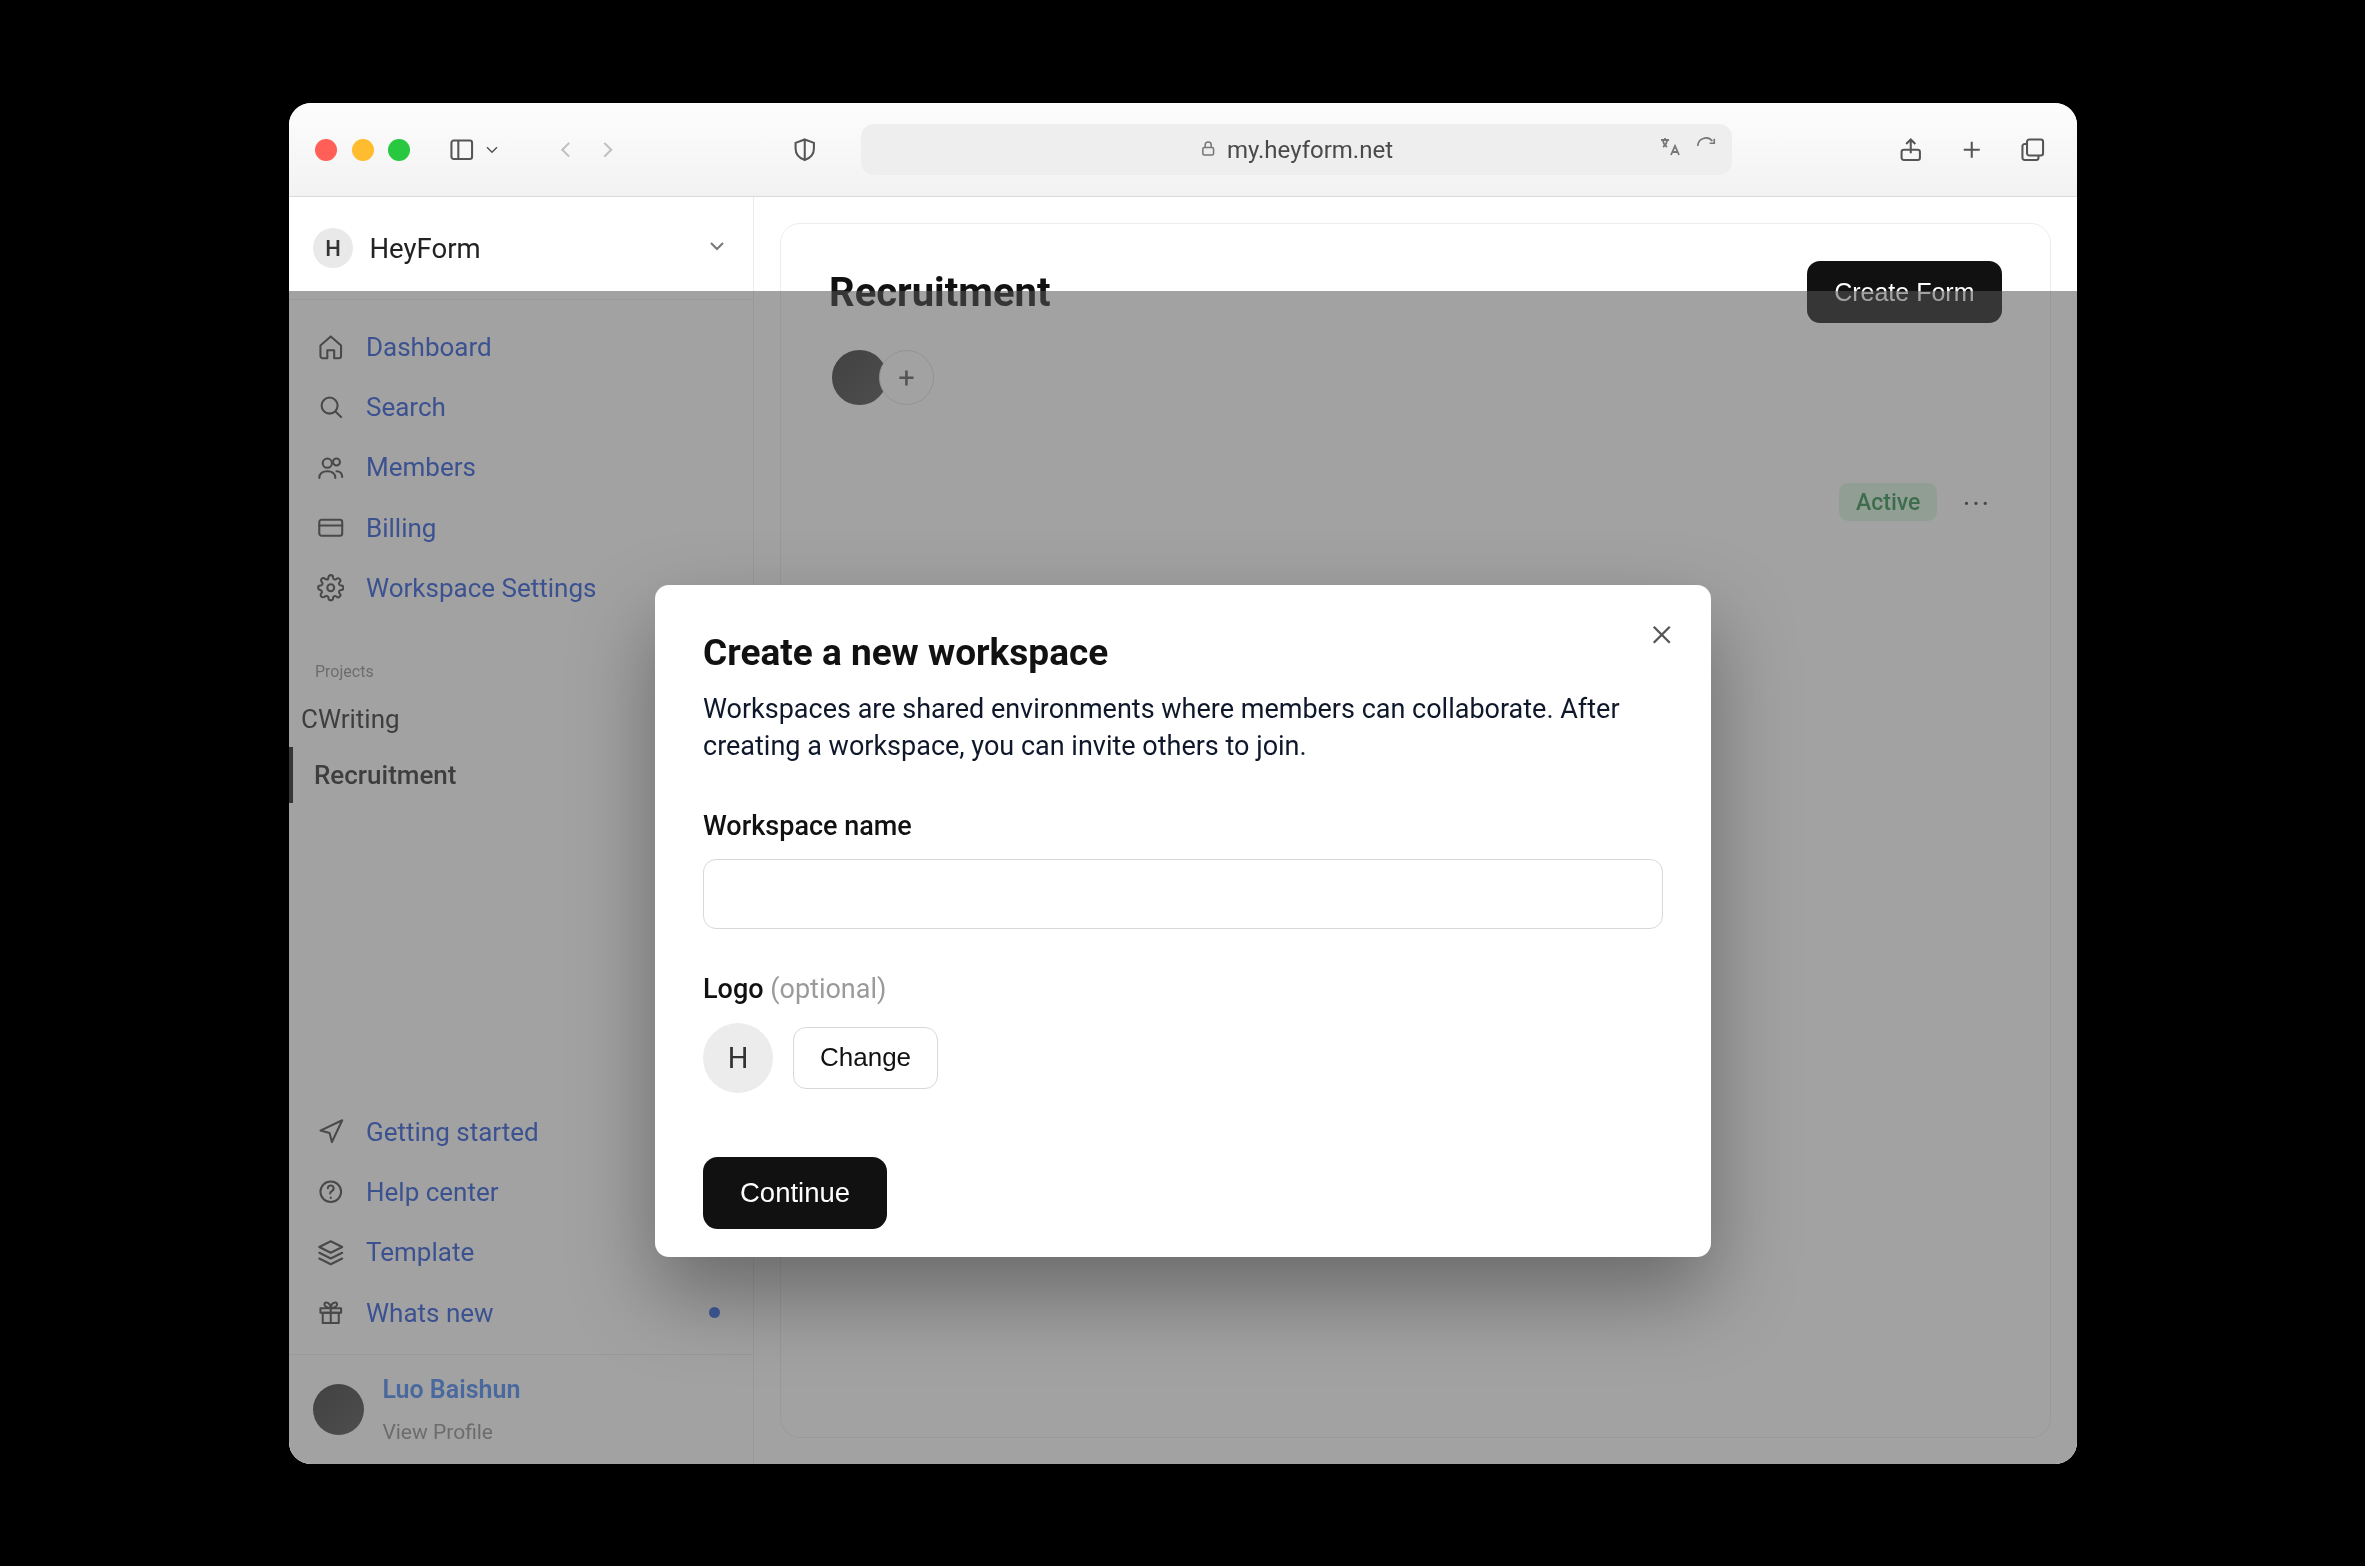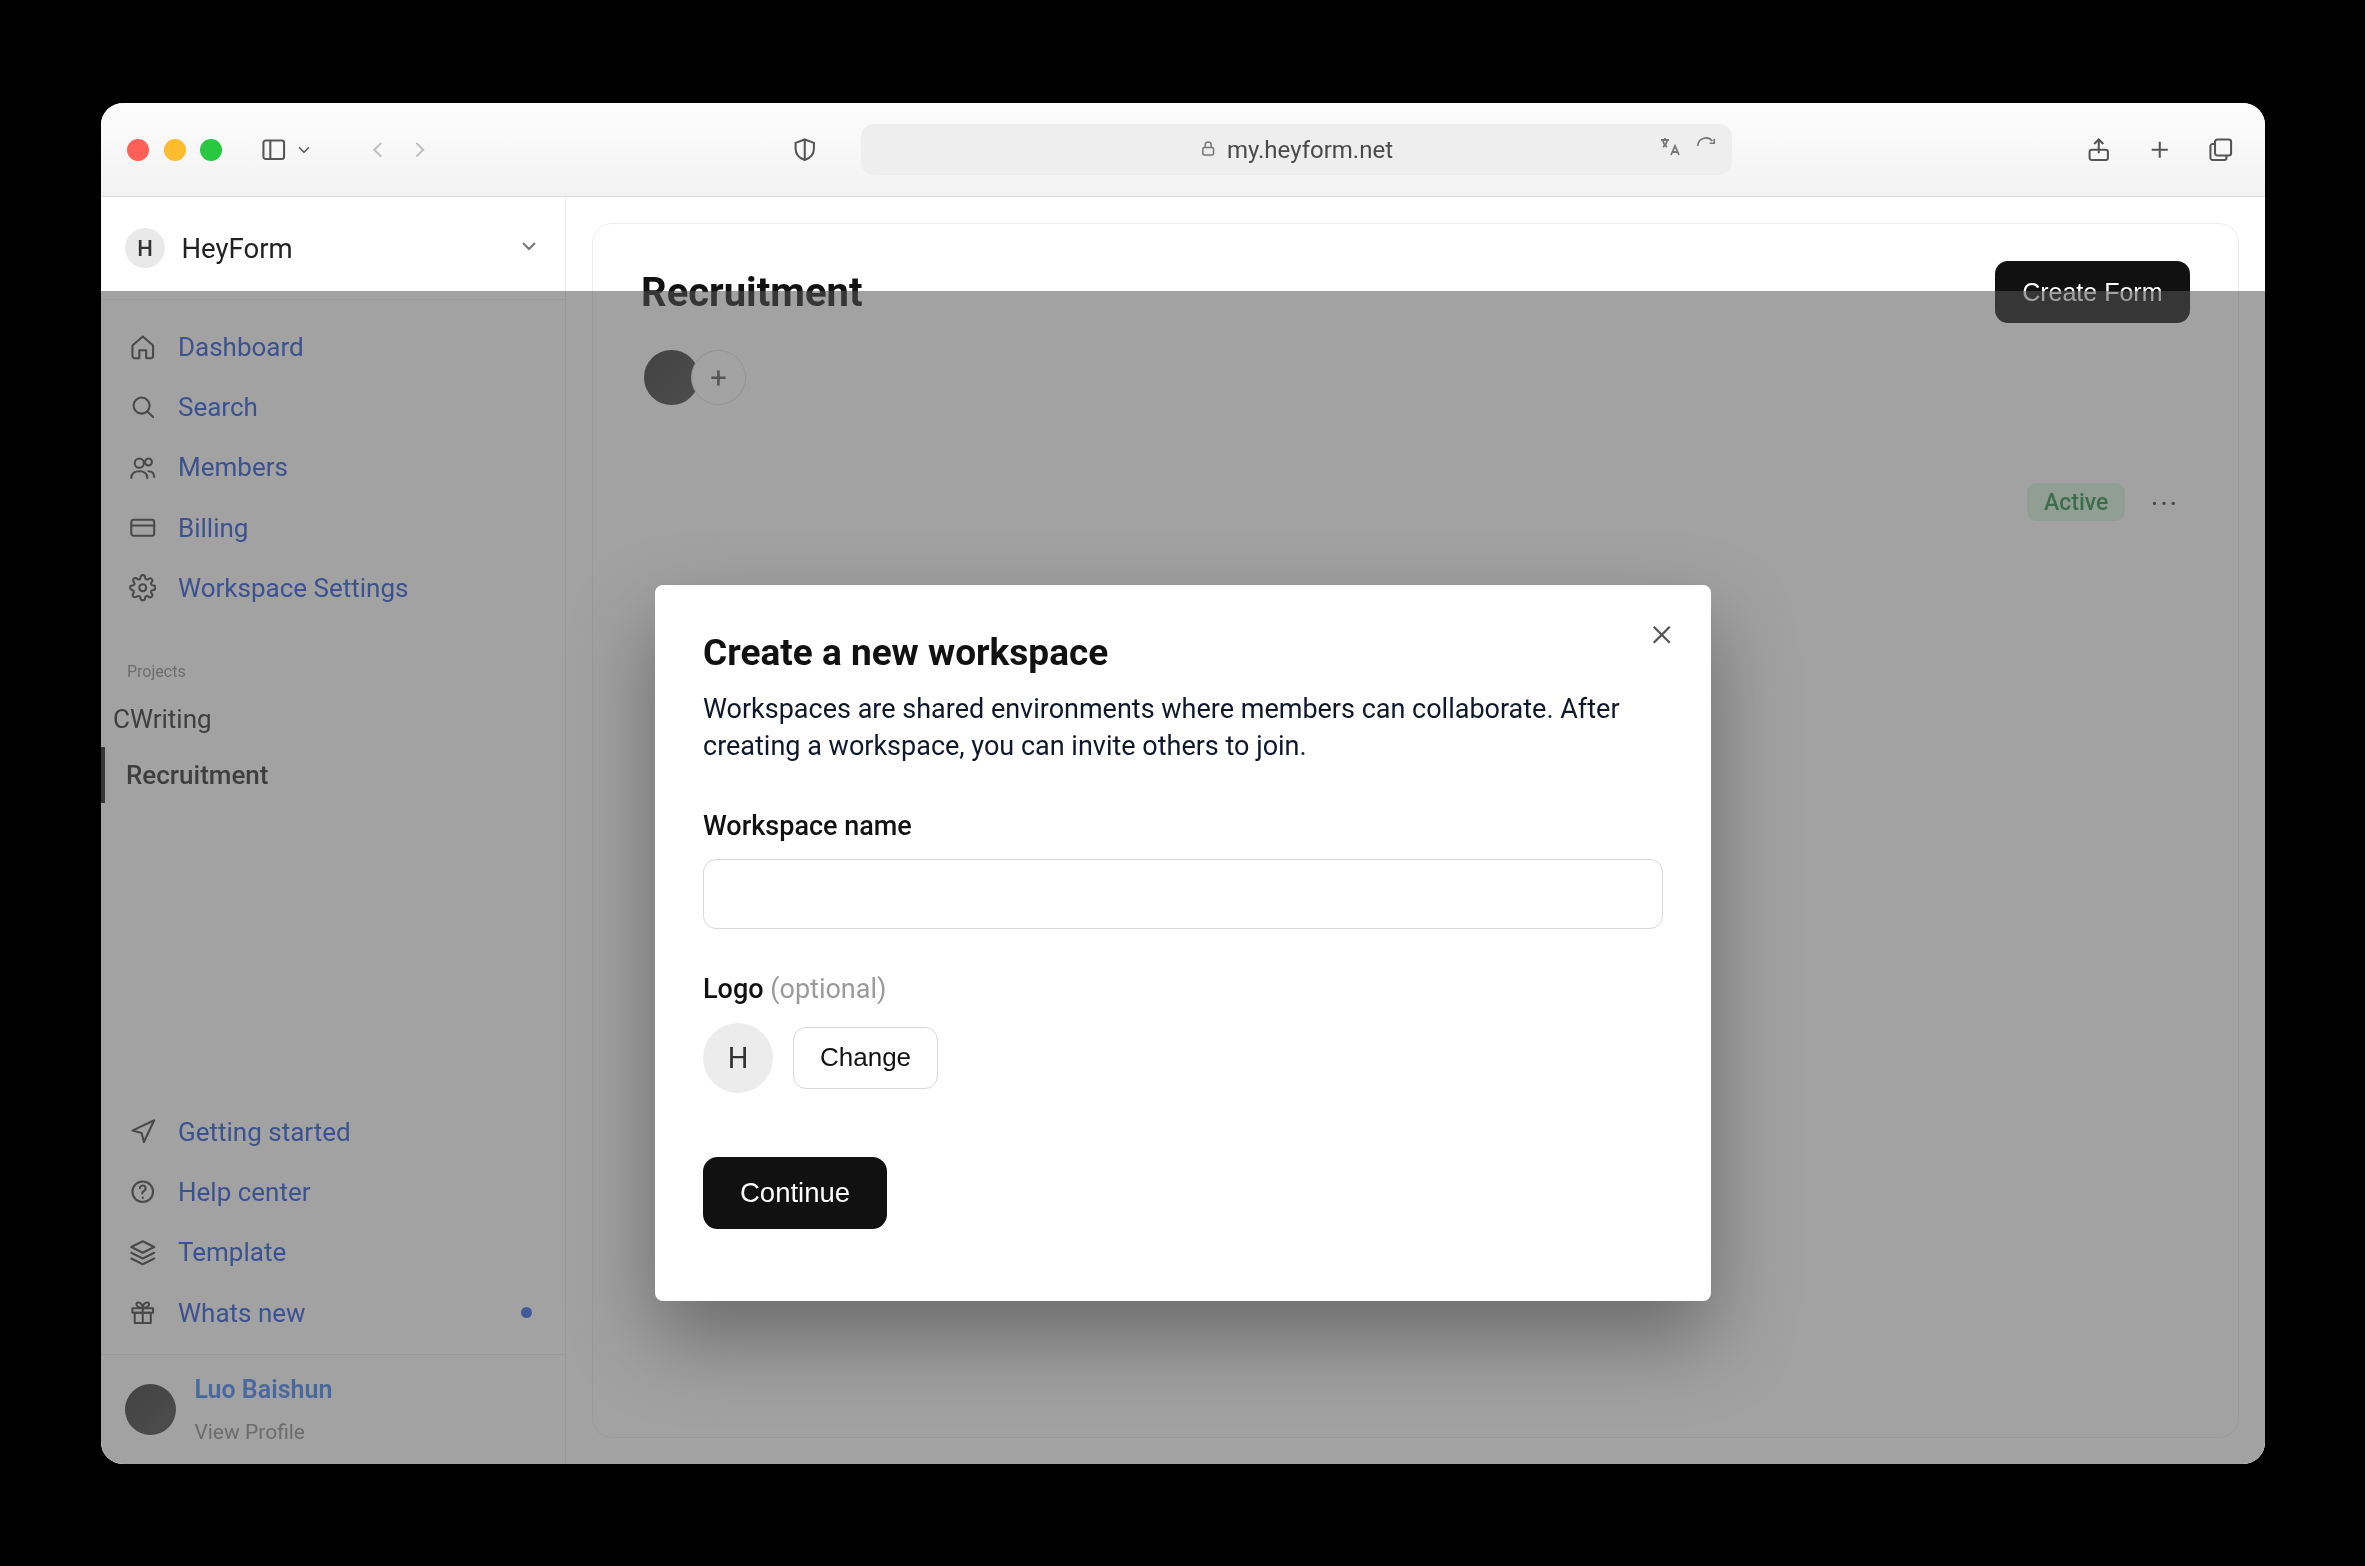--- a/index.html
+++ b/index.html
@@ -7,21 +7,21 @@
   body {
     background: #000;
     font-family: -apple-system, BlinkMacSystemFont, "Segoe UI", Roboto, Helvetica, Arial, sans-serif;
     display: flex;
     align-items: center;
     justify-content: center;
     width: 2366px;
     height: 1567px;
   }
   .window {
-    width: 2164px;
+    width: 1788px;
     height: 1361px;
     background: #fff;
     border-radius: 22px;
     overflow: hidden;
     position: relative;
     box-shadow: 0 18.4px 55px rgba(0,0,0,.5);
     display: flex;
     flex-direction: column;
   }
   
@@ -167,22 +167,22 @@
   .overlay{
     position:absolute;inset:0;
     background:rgba(85,85,85,.55);
     display:flex;align-items:flex-start;justify-content:center;
     padding-top:294px;
   }
   .overlay{top:94px;} 
   .modal{
     width:1056px;
     background:#fff;
-    border-radius:8px;
-    padding:46px 48px 72px;
+    border-radius:14px;
+    padding:46px 48px 28px;
     box-shadow:0 37px 83px rgba(0,0,0,.35);
     position:relative;
   }
   .modal-close{
     position:absolute;top:31px;right:31px;
     width:37px;height:37px;cursor:pointer;color:#555;
     display:flex;align-items:center;justify-content:center;
   }
   .modal-close svg{width:27.5px;height:27.5px;stroke:currentColor;stroke-width:2;fill:none;}
   .modal h2{font-size:37px;font-weight:700;color:#111;}

